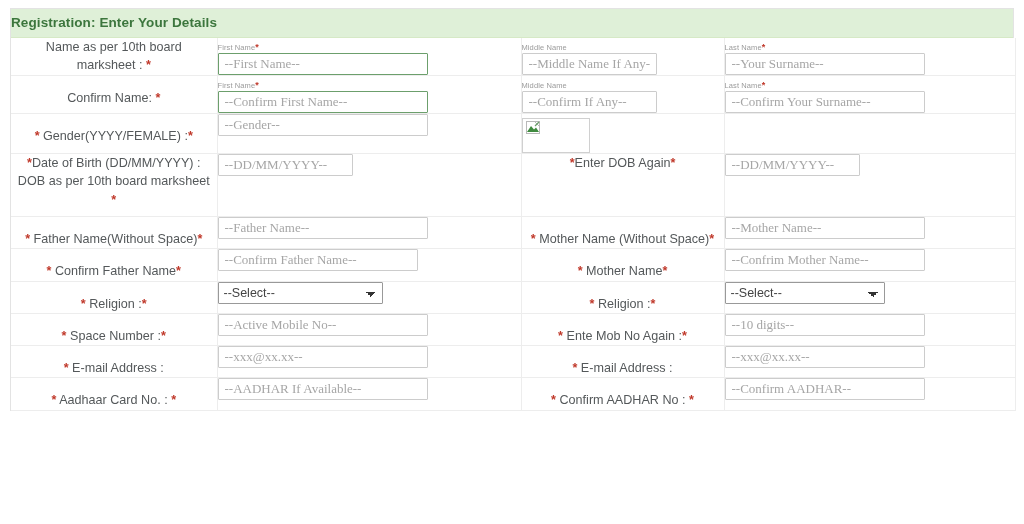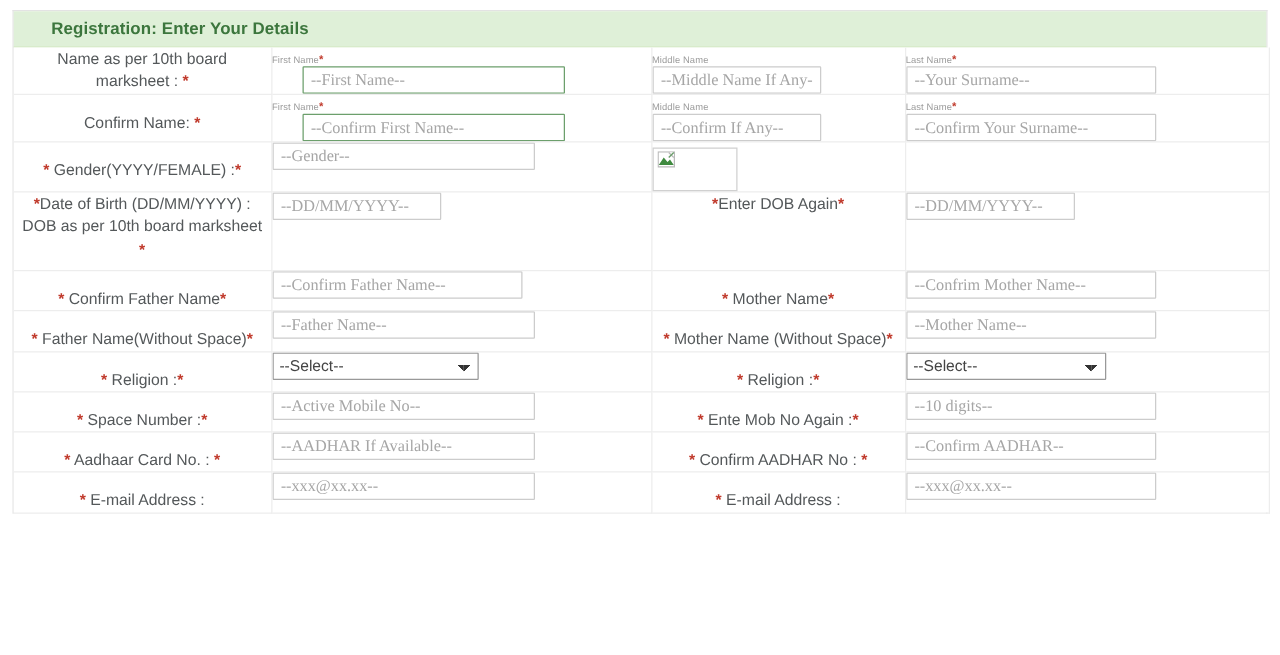--- a/index.html
+++ b/index.html
@@ -30,21 +30,21 @@
     border-bottom: none;
     width: 1004px;
     box-sizing: border-box;
   }
 
   .panel-heading {
     background: #dff0d8;
     border-bottom: 1px solid #d6e9c6;
     height: 28px;
     line-height: 28px;
-    padding: 0 30px;
+    padding: 0 0;
     font-size: 13.5px;
     font-weight: bold;
     color: #3c763d;
     letter-spacing: 0.1px;
   }
 
   table.form-table {
     border-collapse: collapse;
     width: 100%;
     table-layout: fixed;
@@ -98,21 +98,21 @@
     background: #ffffff;
     border: 1px solid #cccccc;
     border-radius: 1px;
     height: 22px;
     padding: 1px 6px;
     outline: none;
     display: block;
   }
   input.txt::placeholder { color: #a6a6a6; opacity: 1; }
 
-  input.green { border: 1px solid #6c9f6c; margin-left: 24px; }
+  input.green { border: 1px solid #6c9f6c; }
 
   select.sel {
     font-family: "Liberation Sans", sans-serif;
     font-size: 12.5px;
     color: #444;
     height: 22px;
     padding: 1px 18px 1px 5px;
     border: 1px solid #999;
     -webkit-appearance: none;
     appearance: none;
@@ -245,48 +245,48 @@
             <span class="req">*</span><span>Enter DOB Again</span><span class="req">*</span>
           </td>
           <td class="cell">
             <input class="txt w135" type="text" placeholder="--DD/MM/YYYY--" style="">
           </td>
         </tr>
 
         <tr>
           <td class="lab center-v">
             <span class="req">*</span>
+            <span>Father Name(Without Space)</span><span class="req">*</span>
+          </td>
+          <td class="cell">
+            <input class="txt w210" type="text" placeholder="--Father Name--" style="">
+          </td>
+          <td class="lab center-v">
+            <span class="req">*</span>
+            <span>Mother Name (Without Space)</span><span class="req">*</span>
+          </td>
+          <td class="cell">
+            <input class="txt w200" type="text" placeholder="--Mother Name--" style="">
+          </td>
+        </tr>
+
+        <tr>
+          <td class="lab center-v">
+            <span class="req">*</span>
             <span>Confirm Father Name</span><span class="req">*</span>
           </td>
           <td class="cell">
             <input class="txt w200" type="text" placeholder="--Confirm Father Name--" style="">
           </td>
           <td class="lab center-v">
             <span class="req">*</span>
             <span>Mother Name</span><span class="req">*</span>
           </td>
           <td class="cell">
             <input class="txt w200" type="text" placeholder="--Confrim Mother Name--" style="">
-          </td>
-        </tr>
-
-        <tr>
-          <td class="lab center-v">
-            <span class="req">*</span>
-            <span>Father Name(Without Space)</span><span class="req">*</span>
-          </td>
-          <td class="cell">
-            <input class="txt w210" type="text" placeholder="--Father Name--" style="">
-          </td>
-          <td class="lab center-v">
-            <span class="req">*</span>
-            <span>Mother Name (Without Space)</span><span class="req">*</span>
-          </td>
-          <td class="cell">
-            <input class="txt w200" type="text" placeholder="--Mother Name--" style="">
           </td>
         </tr>
 
 
         <tr>
           <td class="lab center-v">
             <span class="req">*</span>
             <span>Religion :</span><span class="req">*</span>
           </td>
           <td class="cell">
@@ -318,49 +318,49 @@
             <span>Ente Mob No Again :</span><span class="req">*</span>
           </td>
           <td class="cell">
             <input class="txt w200" type="text" placeholder="--10 digits--" style="">
           </td>
         </tr>
 
         <tr>
           <td class="lab center-v">
             <span class="req">*</span>
+            <span>E-mail Address :</span>
+          </td>
+          <td class="cell">
+            <input class="txt w210" type="text" placeholder="--xxx@xx.xx--" style="">
+          </td>
+          <td class="lab center-v">
+            <span class="req">*</span>
+            <span>E-mail Address :</span>
+          </td>
+          <td class="cell">
+            <input class="txt w200" type="text" placeholder="--xxx@xx.xx--" style="">
+          </td>
+        </tr>
+
+        <tr>
+          <td class="lab center-v">
+            <span class="req">*</span>
             <span>Aadhaar Card No. :</span>
             <span class="req">*</span>
           </td>
           <td class="cell">
             <input class="txt w210" type="text" placeholder="--AADHAR If Available--" style="">
           </td>
           <td class="lab center-v">
             <span class="req">*</span>
             <span>Confirm AADHAR No :</span>
             <span class="req">*</span>
           </td>
           <td class="cell">
             <input class="txt w200" type="text" placeholder="--Confirm AADHAR--" style="">
-          </td>
-        </tr>
-
-        <tr>
-          <td class="lab center-v">
-            <span class="req">*</span>
-            <span>E-mail Address :</span>
-          </td>
-          <td class="cell">
-            <input class="txt w210" type="text" placeholder="--xxx@xx.xx--" style="">
-          </td>
-          <td class="lab center-v">
-            <span class="req">*</span>
-            <span>E-mail Address :</span>
-          </td>
-          <td class="cell">
-            <input class="txt w200" type="text" placeholder="--xxx@xx.xx--" style="">
           </td>
         </tr>
 
       </tbody>
     </table>
   </div>
 </div>
 
 </body></html>

